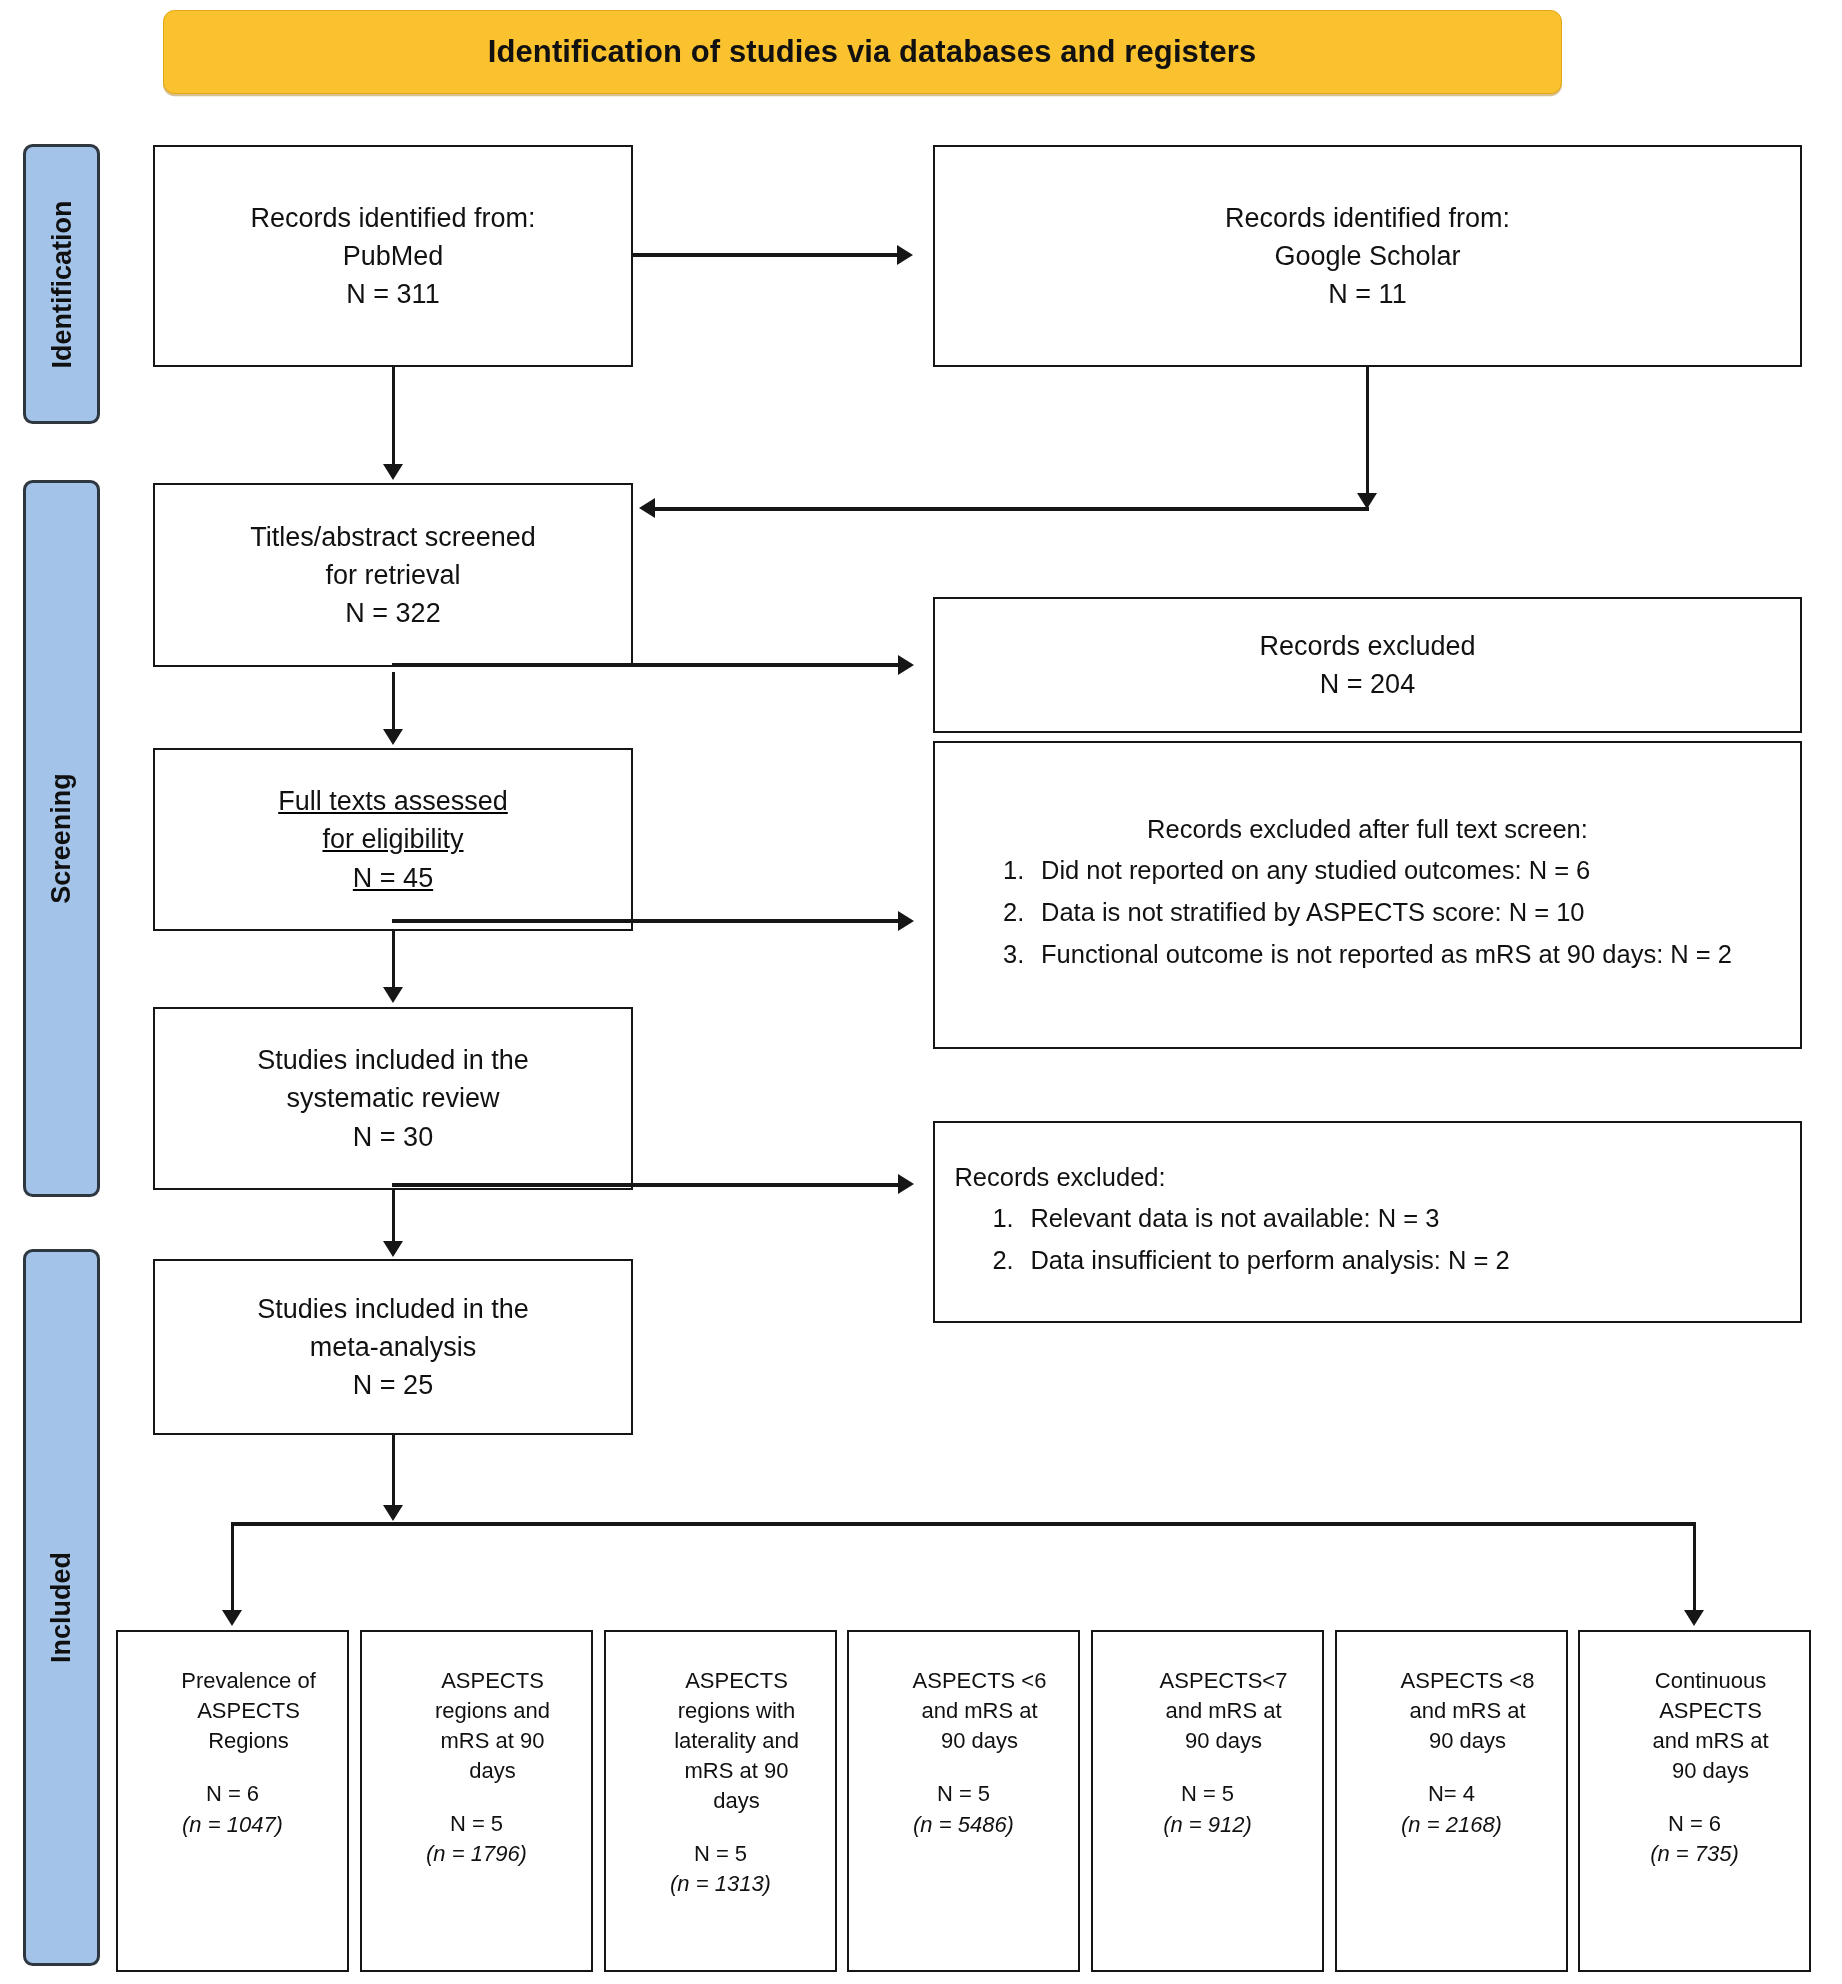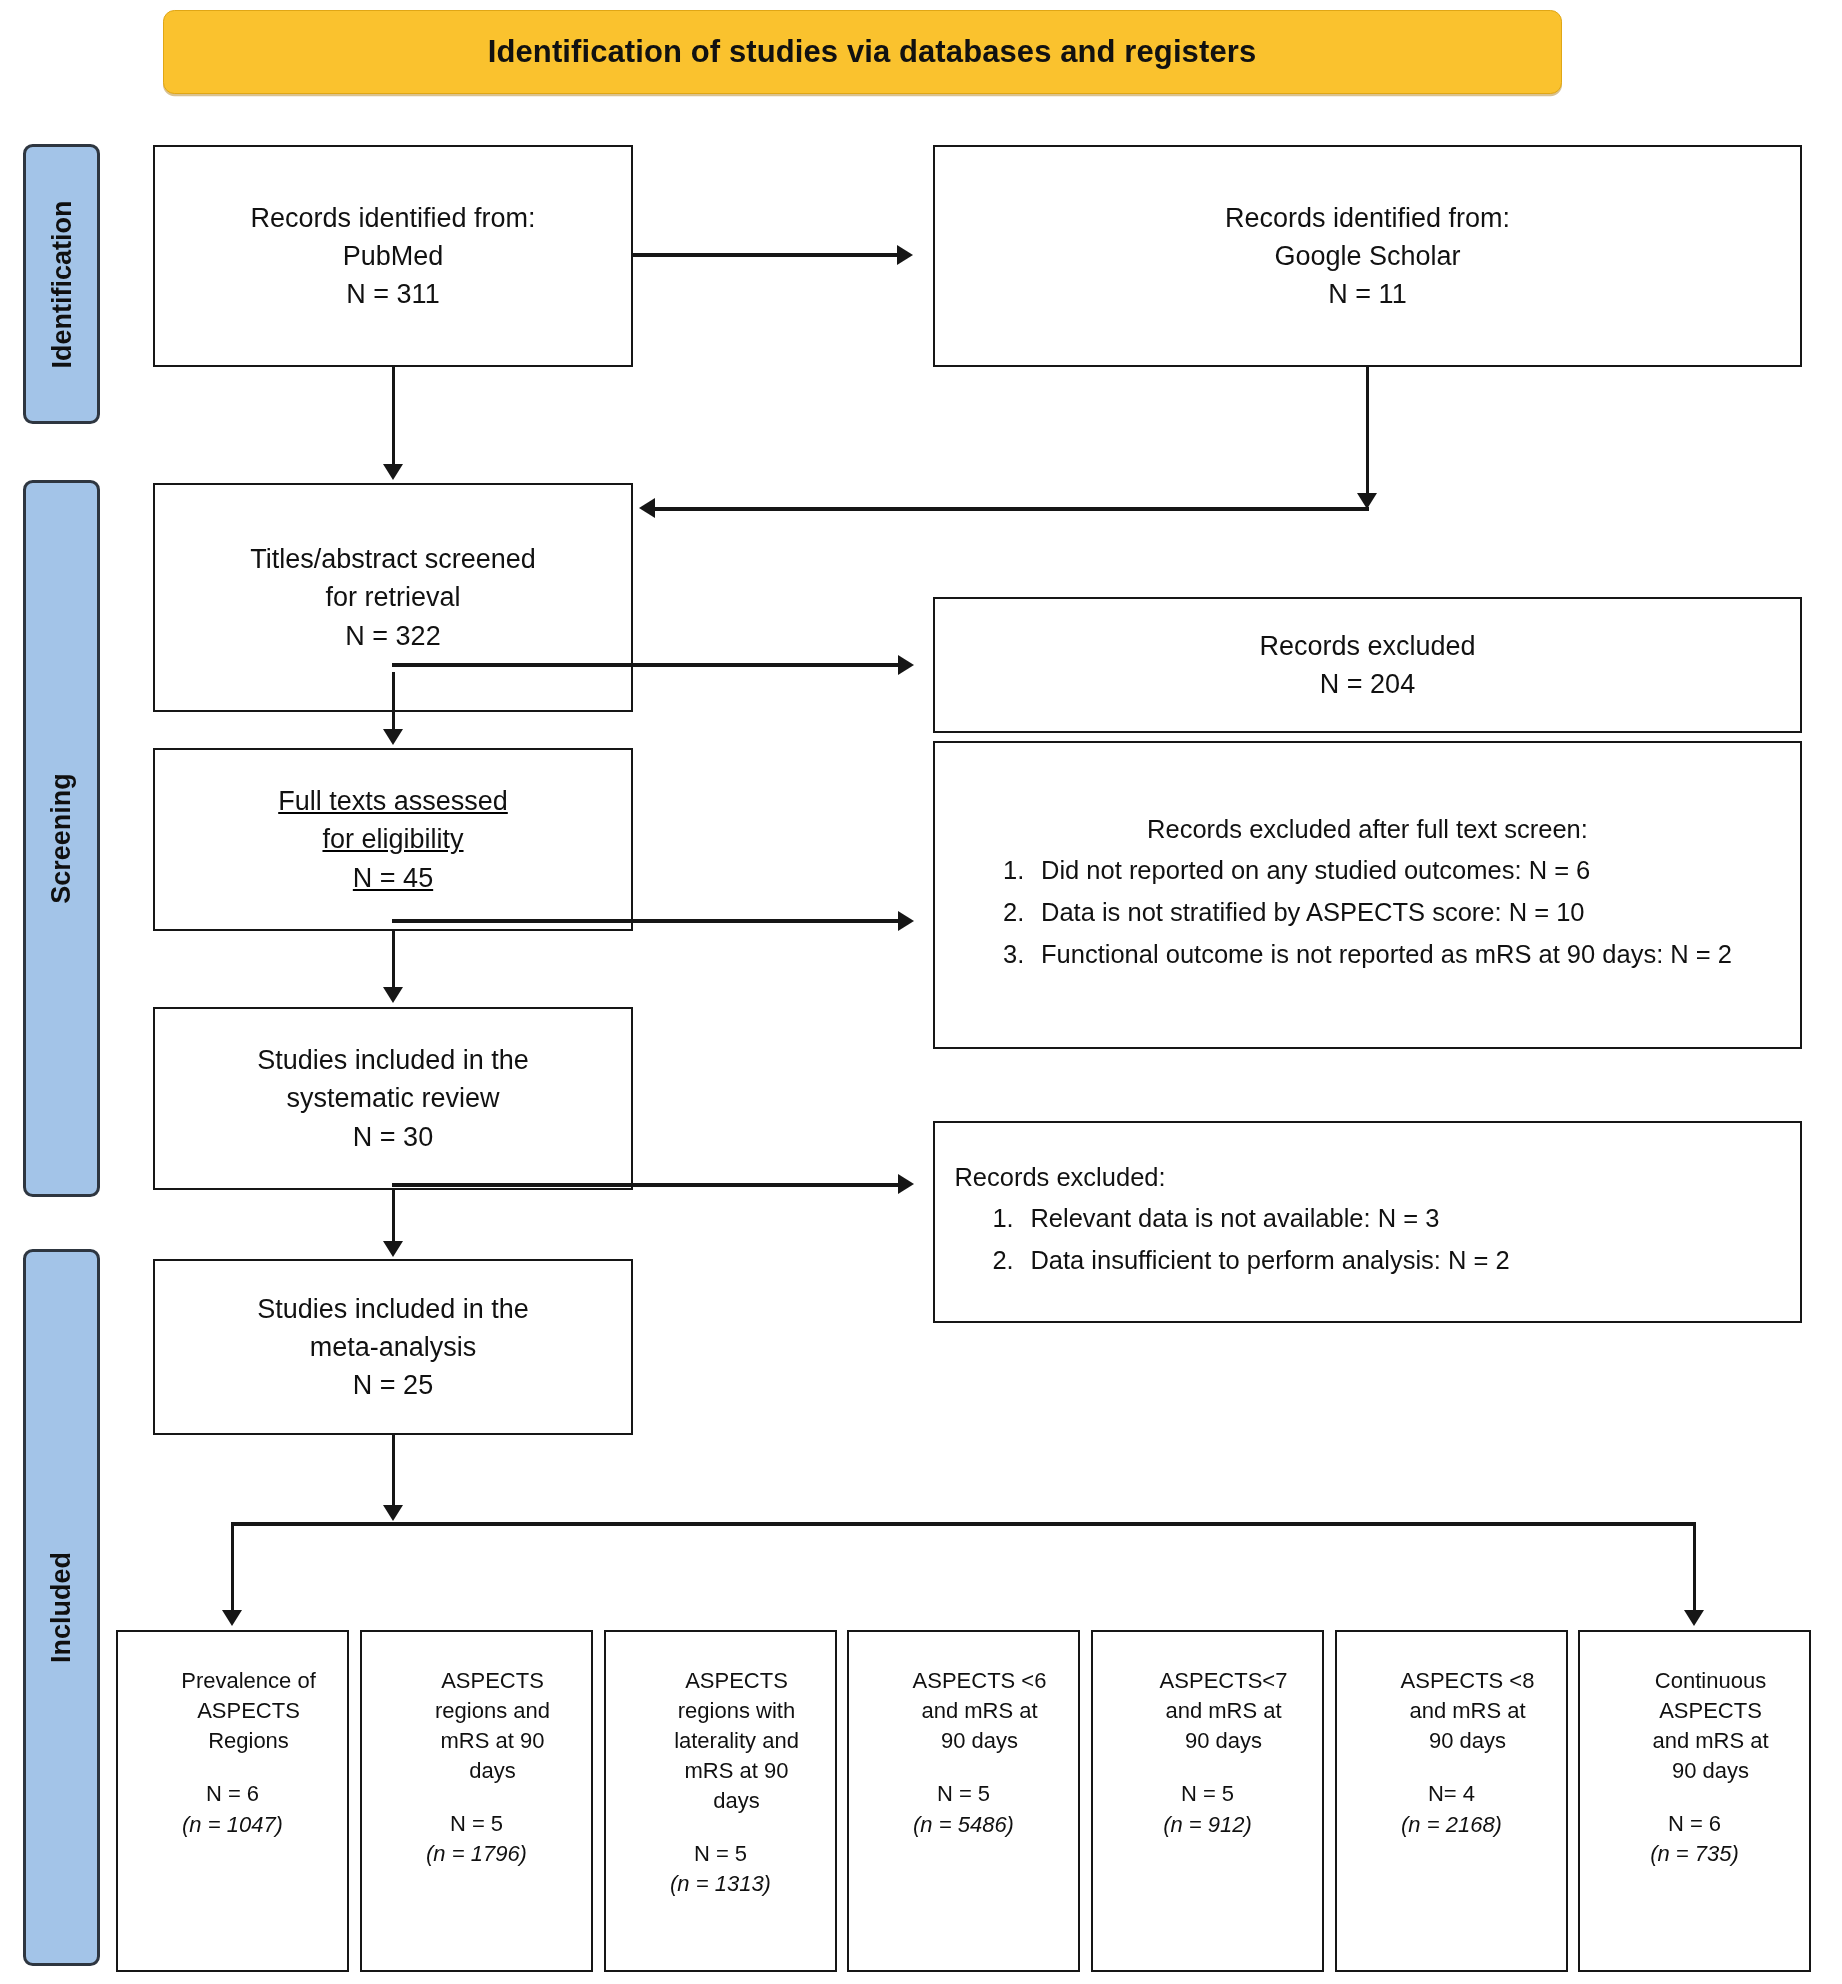--- a/index.html
+++ b/index.html
@@ -85,21 +85,21 @@
     line-height: 1.42;
     white-space: pre-line;
     color: #111111;
   }
 
   
   #box-pubmed  { left: 153px;  top: 145px; width: 480px; height: 222px; }
   #box-scholar { left: 933px; top: 145px; width: 869px; height: 222px; }
 
   
-  #box-titles     { left: 153px; top: 483px; width: 480px; height: 229px; }
+  #box-titles     { left: 153px; top: 483px; width: 480px; height: 184px; }
   #box-fulltext   { left: 153px; top: 748px; width: 480px; height: 183px; text-decoration: underline; }
   #box-systematic { left: 153px; top: 1007px; width: 480px; height: 183px; }
   #box-meta       { left: 153px; top: 1259px; width: 480px; height: 176px; }
 
   
   #box-excluded1 { left: 933px; top: 597px; width: 869px; height: 136px; }
   #box-excluded2 {
     left: 933px; top: 741px; width: 869px; height: 308px;
     align-items: center; justify-content: center; text-align: left;
     padding: 11.4px 19.4px;

